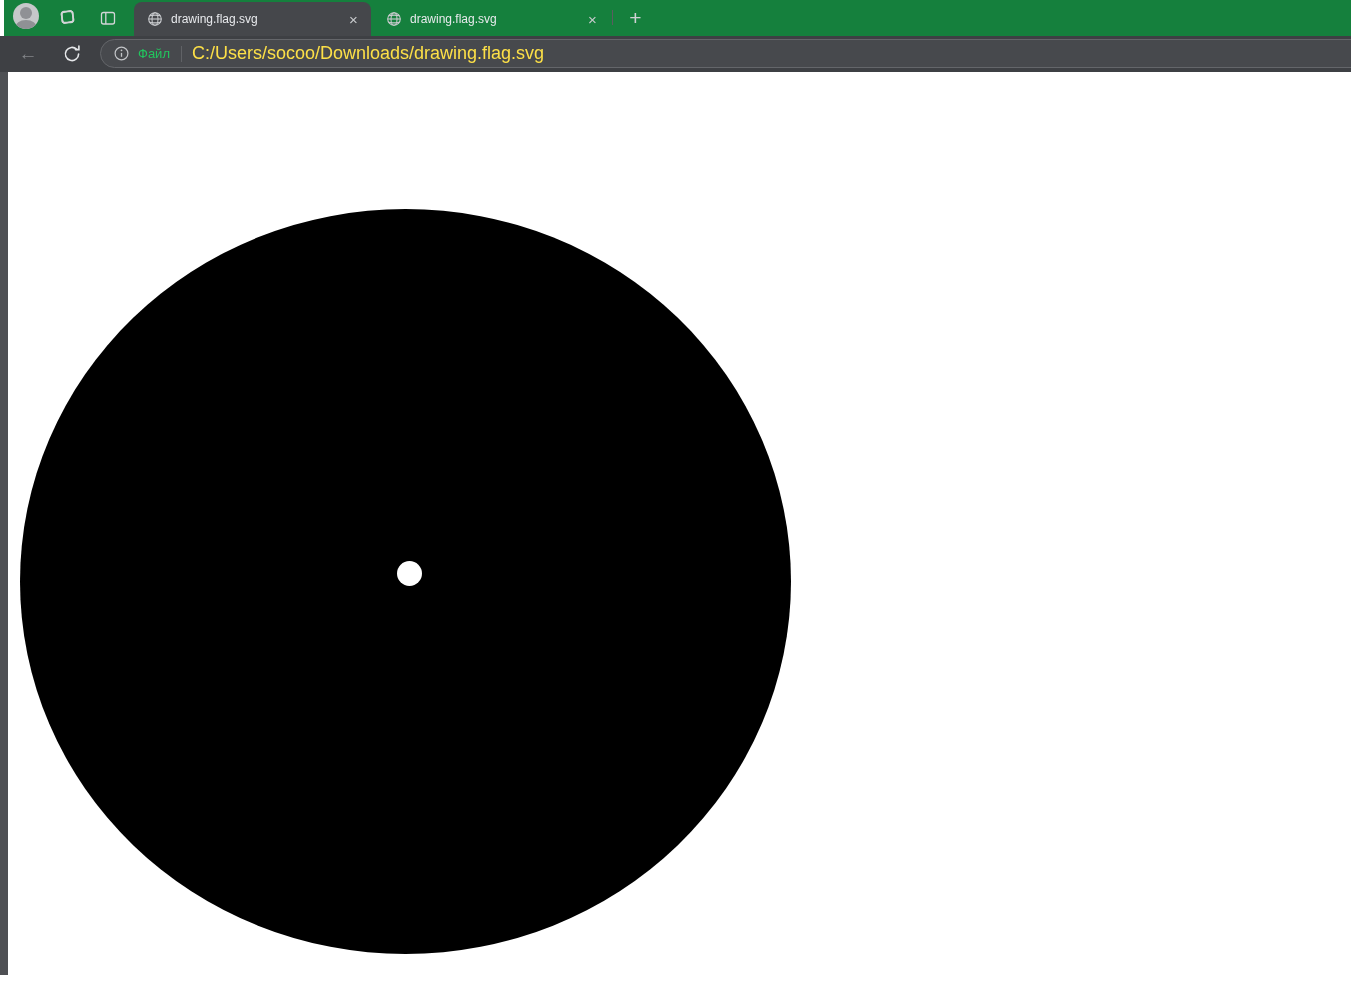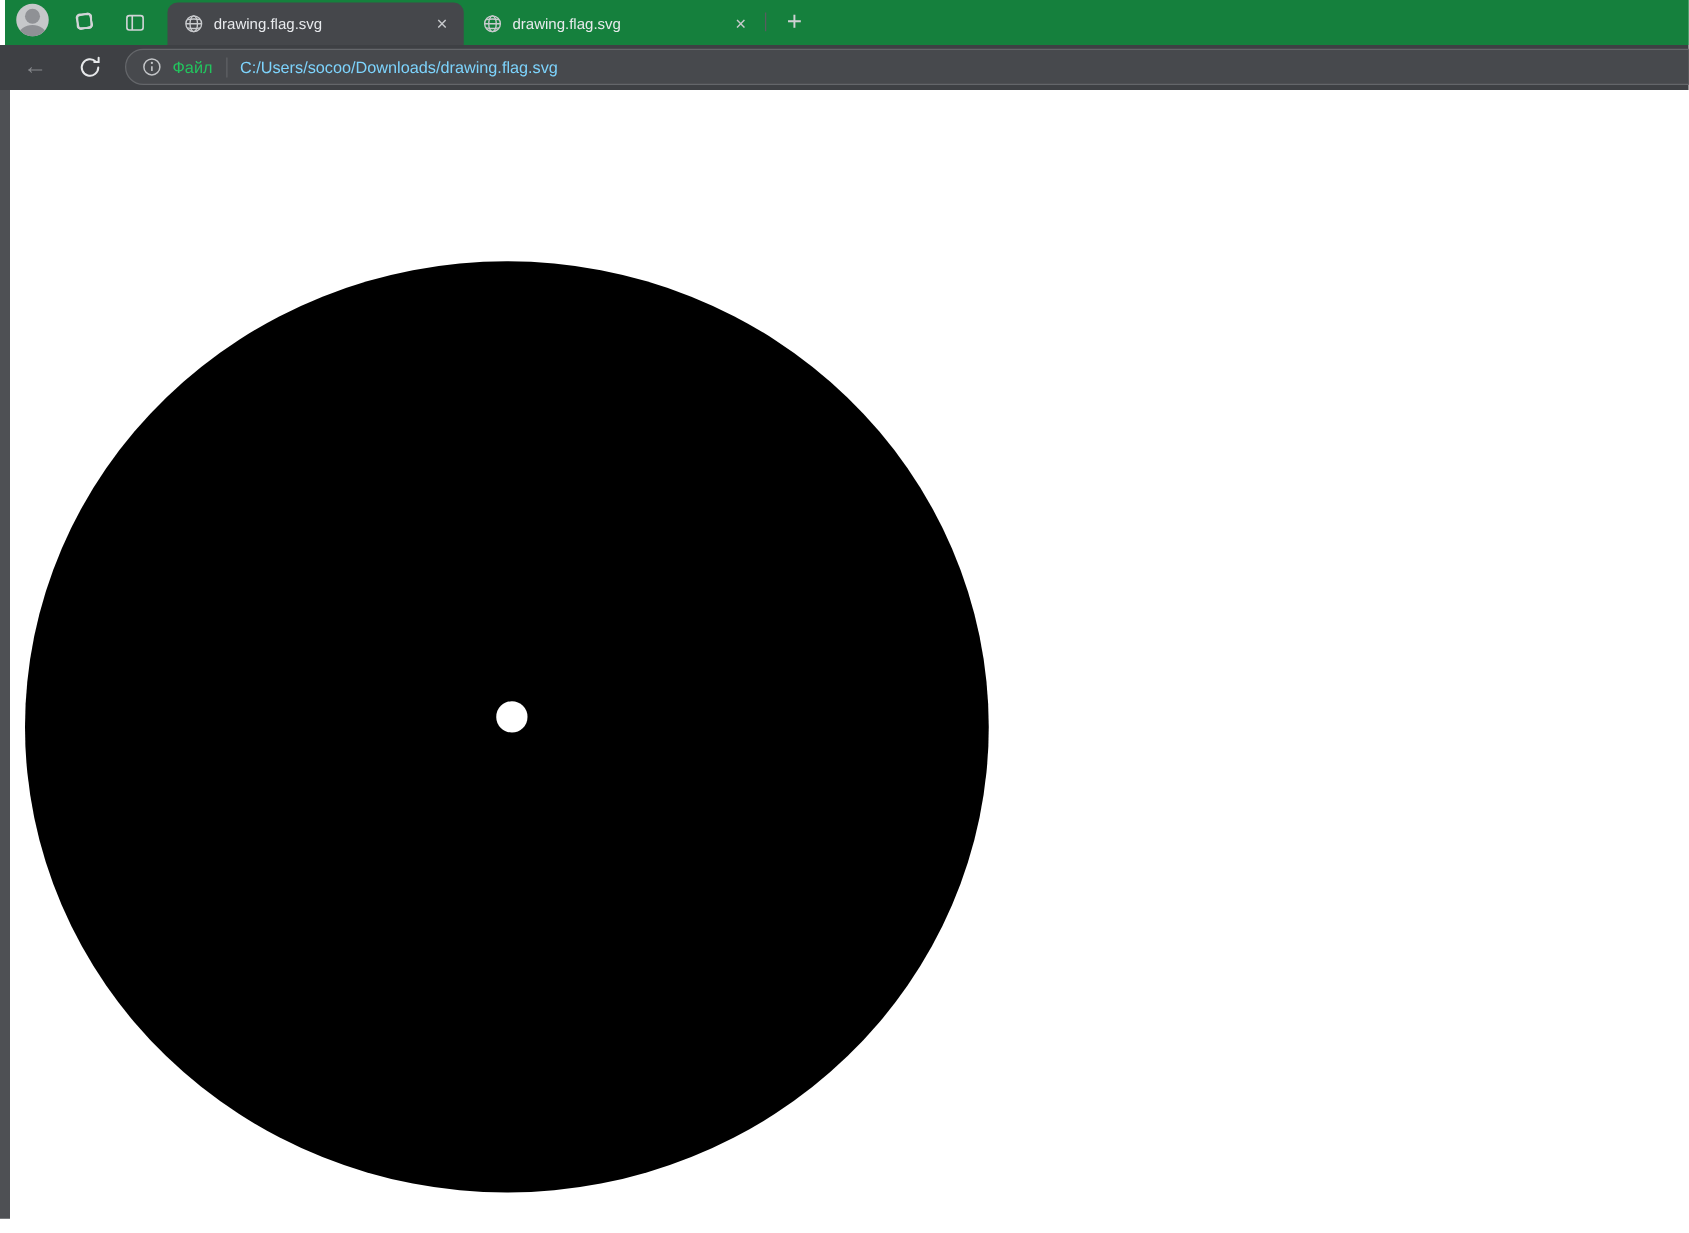--- a/index.html
+++ b/index.html
@@ -40,21 +40,21 @@
   .nav-btn { position:absolute; top:4px; width:28px; height:28px; border:none; background:transparent;
              display:flex; align-items:center; justify-content:center; border-radius:6px; padding:0; }
   .btn-back { left:14px; color:#85878b; font-size:19px; cursor:default; }
   .btn-refresh { left:58px; cursor:pointer; }
 
   .addressbar { position:absolute; left:100px; right:-18px; top:3px; height:29px;
                 background:#47494d; border:1px solid #64666a; border-radius:15px;
                 display:flex; align-items:center; padding-left:12px; cursor:text; }
   .addressbar .file-label { font-size:13px; color:#22c55e; margin-left:8px; }
   .addr-sep { width:1px; height:16px; background:#606266; margin:0 10px 0 11px; }
-  .addressbar .url { font-size:13px; color:#7dd3fc; white-space:nowrap; }
+  .addressbar .url { font-size:18px; color:#fde047; white-space:nowrap; }
 
   
   .left-strip { position:absolute; left:0; top:72px; width:8px; height:903px; background:#4e5054; }
   .content { position:absolute; left:8px; top:72px; right:0; bottom:0; background:#ffffff;
              border-top-left-radius:10px; overflow:hidden; }
   .big-circle { position:absolute; left:12px; top:137px; width:771px; height:745px;
                 border-radius:50%; background:#000000; }
   .white-dot { position:absolute; left:389px; top:489px; width:25px; height:25px;
                border-radius:50%; background:#ffffff; }
 

